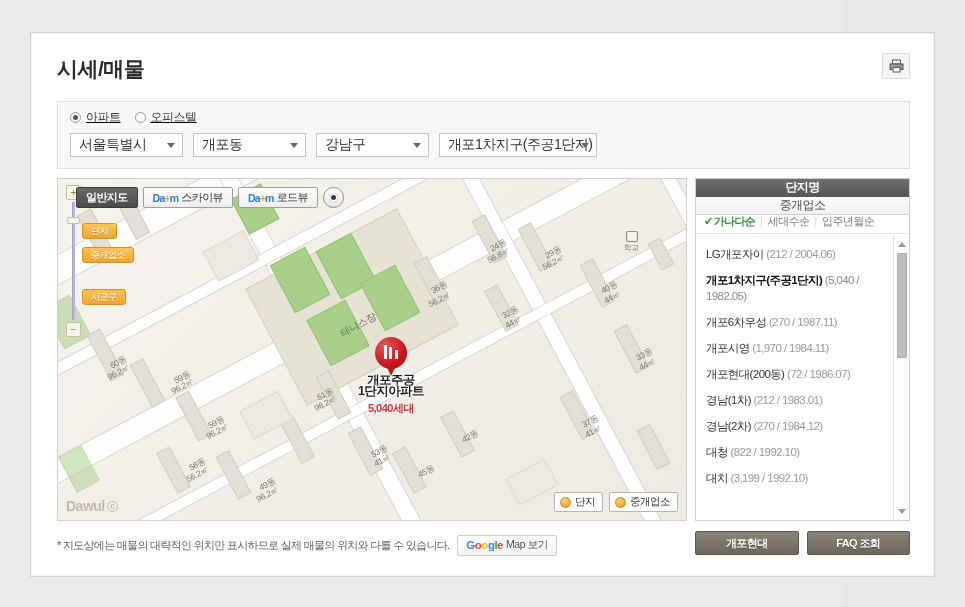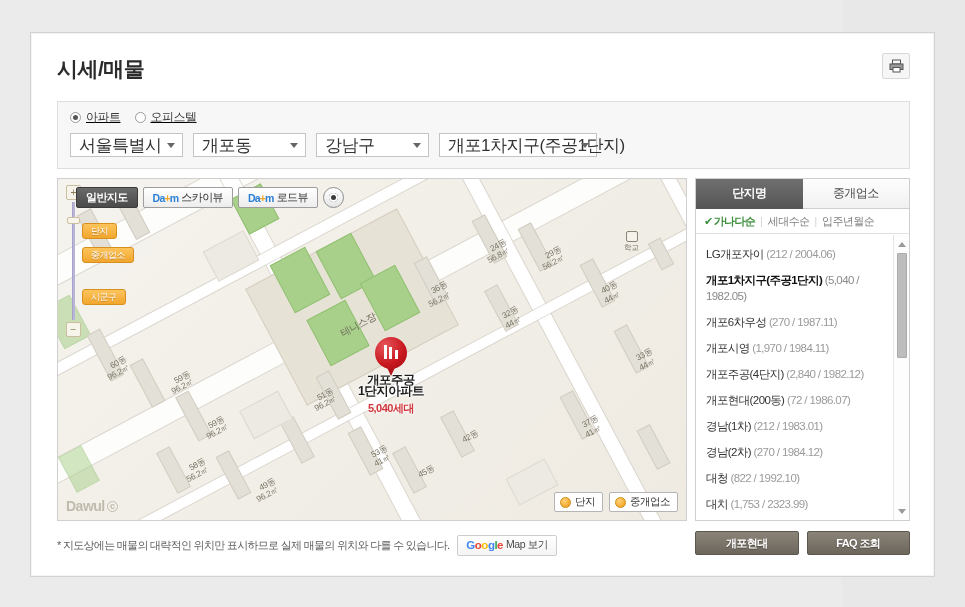--- a/index.html
+++ b/index.html
@@ -74,21 +74,21 @@
     left: 12px; top: 31px;
     display: flex; gap: 10px;
   }
   .sel {
     position: relative;
     height: 24px;
     background: #fff;
     border: 1px solid #c4c4c4;
     display: flex; align-items: center;
     padding: 0 22px 0 8px;
-    font-size: 17px;
+    font-size: 14px;
     color: #333;
     letter-spacing: -0.5px;
     cursor: pointer;
     white-space: nowrap;
   }
   .sel.w1 { width: 113px; }
   .sel.w2 { width: 113px; }
   .sel.w3 { width: 113px; }
   .sel.w4 { width: 158px; }
   .sel .caret {
@@ -348,21 +348,21 @@
     background: #f5f2ea;
   }
   
   .panel {
     position: absolute;
     left: 664px; top: 145px;
     width: 215px; height: 343px;
     border: 1px solid #cfcfcf;
     background: #fff;
   }
-  .tabs { display: flex; height: 30px; }
+  .tabs { display: flex; height: 30px; flex-direction: column; }
   .tab {
     flex: 1;
     display: flex; align-items: center; justify-content: center;
     font-size: 12px;
     letter-spacing: -0.6px;
     cursor: pointer;
     border-bottom: 1px solid #cfcfcf;
   }
   .tab.active {
     background: linear-gradient(#6f6f6f, #565656);
@@ -690,26 +690,25 @@
         <span class="sort">세대수순</span>
         <span class="sep">|</span>
         <span class="sort">입주년월순</span>
       </div>
       <div class="list-wrap">
         <div class="list" id="complex-list">
             <div class="li"><span class="nm">LG개포자이</span><span class="meta"> (212 / 2004.06)</span></div>
             <div class="li sel-item"><span class="nm">개포1차지구(주공1단지)</span><span class="meta"> (5,040 / 1982.05)</span></div>
             <div class="li"><span class="nm">개포6차우성</span><span class="meta"> (270 / 1987.11)</span></div>
             <div class="li"><span class="nm">개포시영</span><span class="meta"> (1,970 / 1984.11)</span></div>
-            <div class="li"><span class="nm">개포주공(4단지)</span><span class="meta"> (2,840 / 1982.12)</span></div>
             <div class="li"><span class="nm">개포현대(200동)</span><span class="meta"> (72 / 1986.07)</span></div>
             <div class="li"><span class="nm">경남(1차)</span><span class="meta"> (212 / 1983.01)</span></div>
             <div class="li"><span class="nm">경남(2차)</span><span class="meta"> (270 / 1984.12)</span></div>
             <div class="li"><span class="nm">대청</span><span class="meta"> (822 / 1992.10)</span></div>
-            <div class="li"><span class="nm">대치</span><span class="meta"> (1,753 / 2323.99)</span></div>
+            <div class="li"><span class="nm">대치</span><span class="meta"> (3,199 / 1992.10)</span></div>
           </div>
         <div class="scrollbar">
           <div class="sb-arrow up">
               <span class="tri-up"></span>
             </div>
           <div class="sb-thumb"></div>
           <div class="sb-arrow down">
               <span class="tri-down"></span>
             </div>
         </div>

